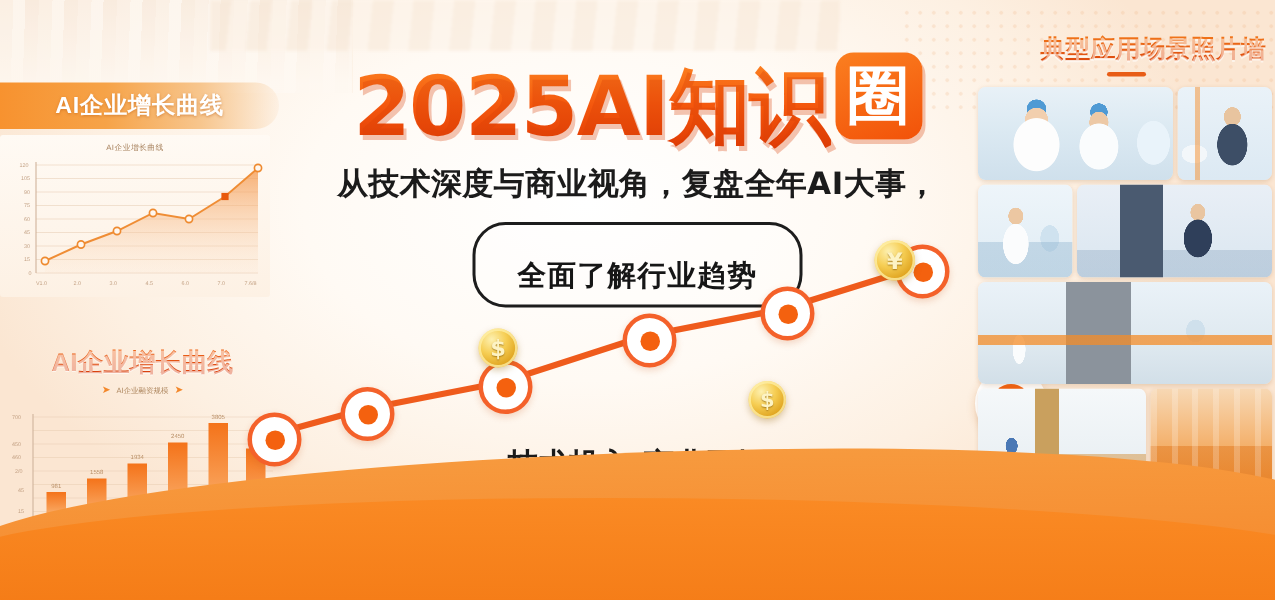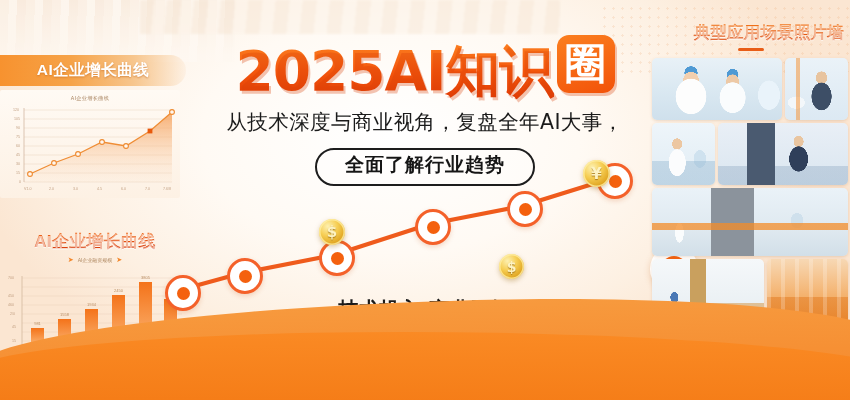--- a/index.html
+++ b/index.html
@@ -115,26 +115,26 @@
     border-radius:12px;
     box-shadow:2px 3px 0 rgba(214,62,6,.30);
   }
   .title-badge span{
     color:#fff;font-size:42px;font-weight:bold;line-height:1;
     font-family:"DejaVu Sans","Liberation Sans",sans-serif;
   }
 
   .subtitle{
     position:absolute;left:0;top:108px;width:850px;text-align:center;
-    font-size:20.5px;font-weight:normal;color:#1b1b1b;letter-spacing:.4px;
+    font-size:20.5px;font-weight:bold;color:#1b1b1b;letter-spacing:.4px;
     font-family:"DejaVu Sans","Liberation Sans",sans-serif;
   }
   .pill{
     position:absolute;left:50%;top:148px;transform:translateX(-50%);
-    padding:2px 28px 6px;border:2.6px solid #1d1d1d;border-radius:22px;
+    padding:21px 28px 6px;border:2.6px solid #1d1d1d;border-radius:22px;
     background:rgba(255,255,255,.25);
   }
   .pill span{
     font-size:19px;font-weight:bold;color:#161616;letter-spacing:1px;
     font-family:"DejaVu Sans","Liberation Sans",sans-serif;
   }
 
   .bottom-caption{
     position:absolute;left:0;top:296px;width:850px;text-align:center;
     font-size:20px;font-weight:bold;color:#1a1a1a;letter-spacing:.5px;

